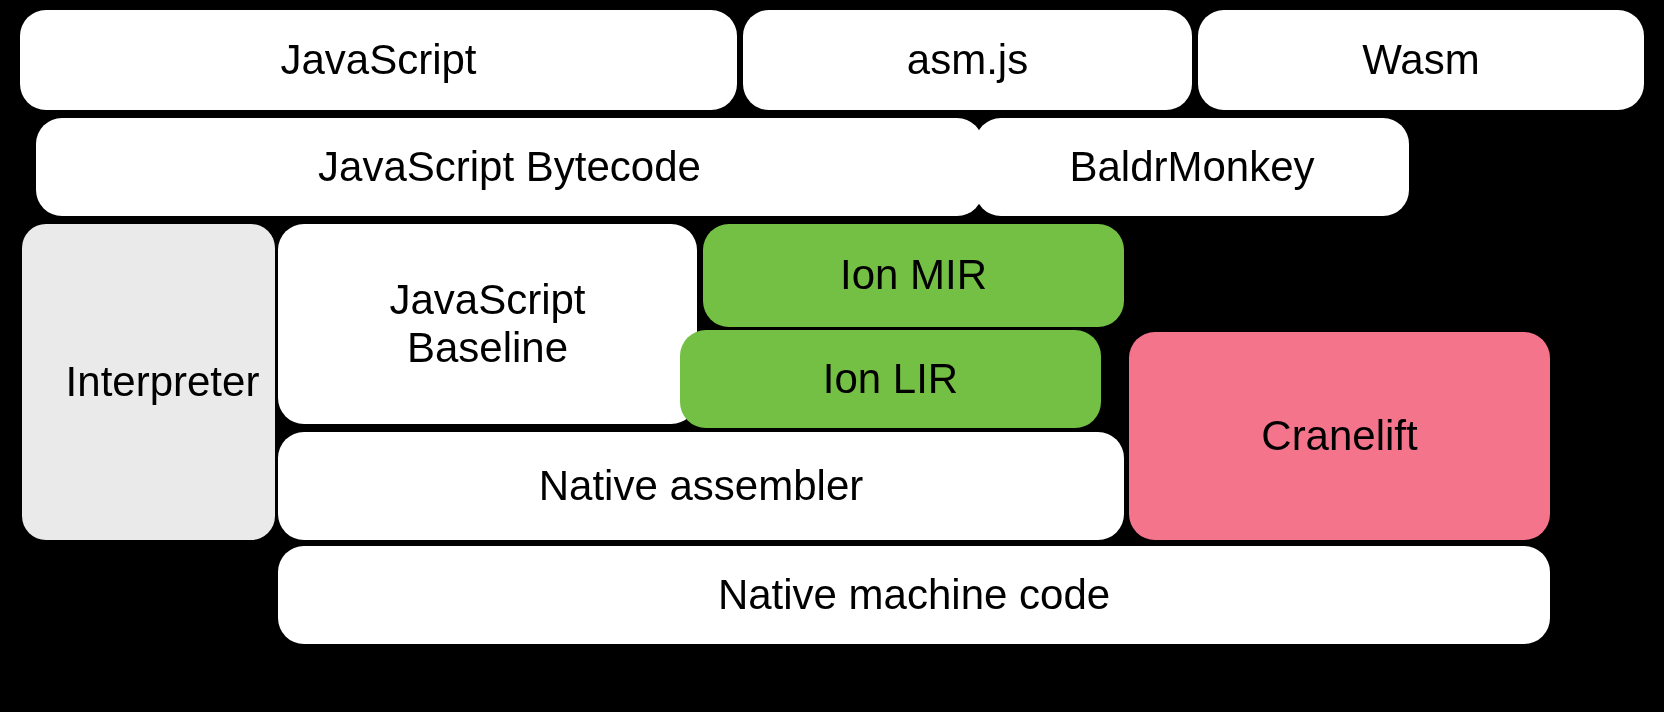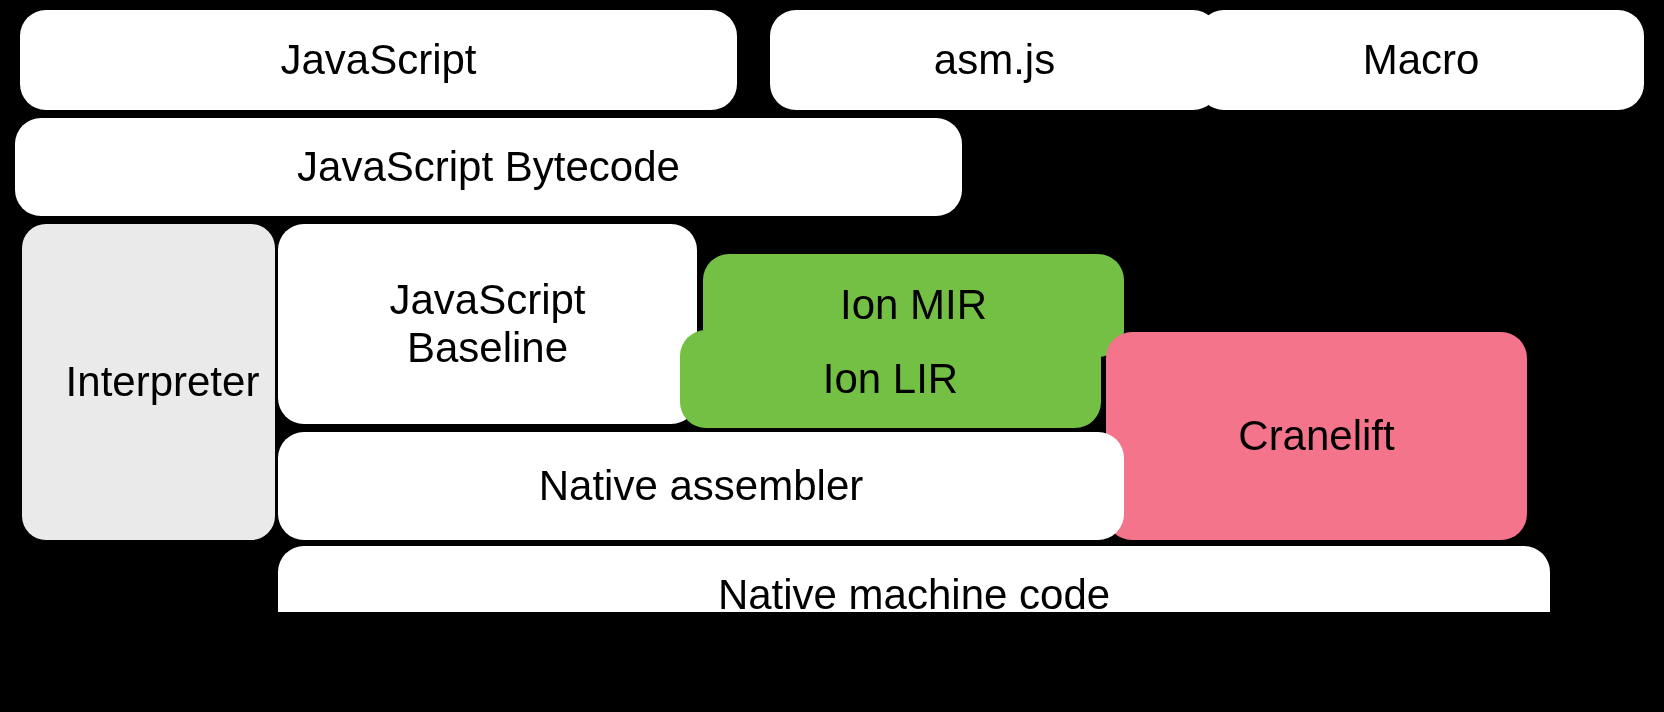--- a/index.html
+++ b/index.html
@@ -7,21 +7,21 @@
     margin: 0;
     padding: 0;
     background: #000000;
   }
   body {
     font-family: "Liberation Sans", sans-serif;
   }
   #diagram {
     position: relative;
     width: 1664px;
-    height: 612px;
+    height: 712px;
     background: #000000;
     overflow: hidden;
   }
   .node {
     position: absolute;
     box-sizing: border-box;
     border-radius: 26px;
     background: #ffffff;
     color: #000000;
     display: flex;
@@ -34,51 +34,52 @@
     letter-spacing: 0px;
     white-space: pre-line;
     user-select: none;
   }
   .node.gray   { background: #eaeaea; padding-left: 28px; }
   .node.green  { background: #74c044; }
   .node.pink   { background: #f4758b; }
 
   
   #n-javascript        { left: 20px;   top: 10px;  width: 717px; height: 100px; }
-  #n-asmjs             { left: 770px;  top: 10px;  width: 449px; height: 100px; }
+  #n-asmjs             { left: 743px;  top: 10px;  width: 449px; height: 100px; }
   #n-wasm              { left: 1198px; top: 10px;  width: 446px; height: 100px; }
 
   
-  #n-js-bytecode       { left: 15px;   top: 118px; width: 947px; height: 98px;  }
+  #n-js-bytecode       { left: 36px;   top: 118px; width: 947px; height: 98px;  }
   #n-baldrmonkey       { left: 975px;  top: 118px; width: 434px; height: 98px;  }
 
   
   #n-interpreter       { left: 22px;   top: 224px; width: 253px; height: 316px; border-radius: 24px; }
   #n-js-baseline       { left: 278px;  top: 224px; width: 419px; height: 200px; }
-  #n-ion-mir           { left: 703px;  top: 224px; width: 421px; height: 103px; margin-top: 30px; }
+  #n-ion-mir           { left: 703px;  top: 224px; width: 421px; height: 103px; }
   #n-ion-lir           { left: 680px;  top: 330px; width: 421px; height: 98px;  }
-  #n-cranelift         { left: 1106px; top: 332px; width: 421px; height: 208px; }
+  #n-cranelift         { left: 1129px; top: 332px; width: 421px; height: 208px; }
   #n-macro-assembler   { left: 278px;  top: 432px; width: 846px; height: 108px; }
 
   
   #n-native-code       { left: 278px;  top: 546px; width: 1272px; height: 98px; }
 </style>
 </head>
 <body>
 
 <div id="diagram">
 
   <div class="node" id="n-javascript">JavaScript</div>
 
   <div class="node" id="n-asmjs">asm.js</div>
 
-  <div class="node" id="n-wasm">Macro</div>
+  <div class="node" id="n-wasm">Wasm</div>
 
   <div class="node" id="n-js-bytecode">JavaScript Bytecode</div>
 
+  <div class="node" id="n-baldrmonkey">BaldrMonkey</div>
 
   <div class="node gray" id="n-interpreter">Interpreter</div>
 
   <div class="node" id="n-js-baseline">JavaScript
 Baseline</div>
 
   <div class="node green" id="n-ion-mir">Ion MIR</div>
 
   <div class="node green" id="n-ion-lir">Ion LIR</div>
 

